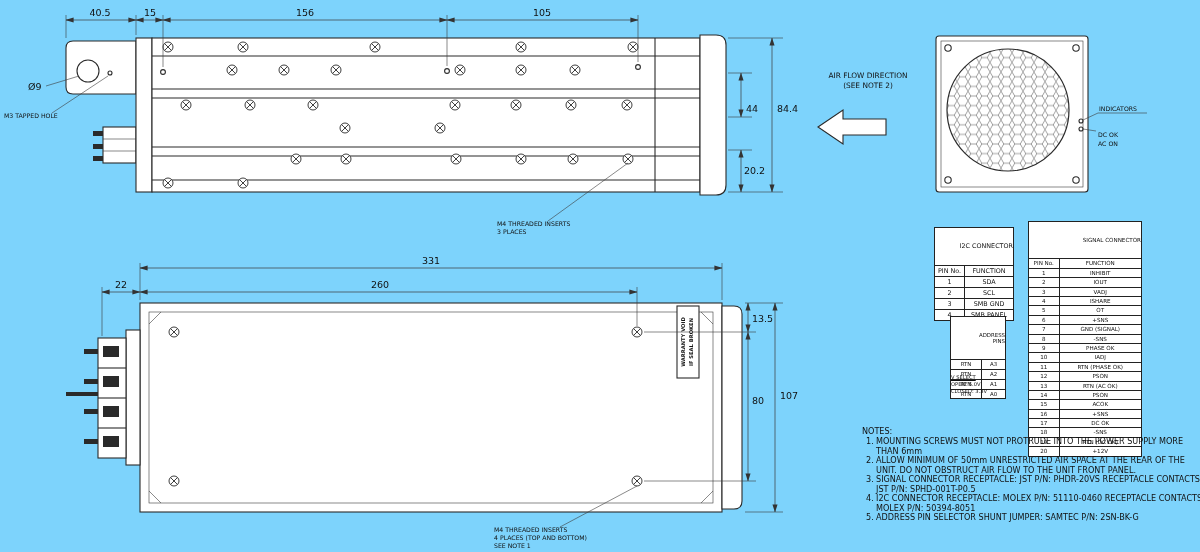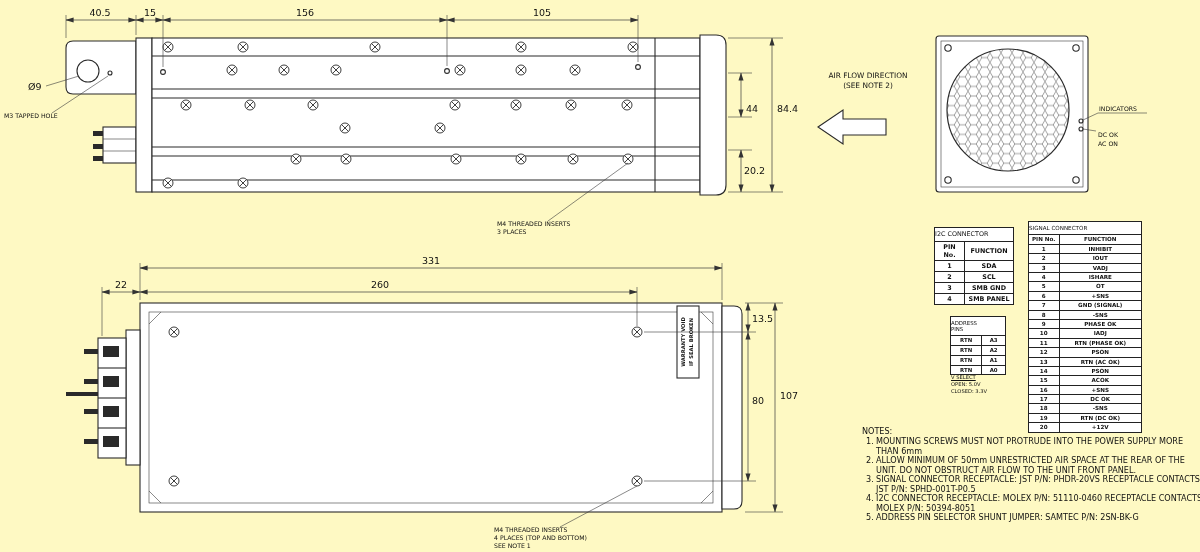--- a/index.html
+++ b/index.html
@@ -1,33 +1,33 @@
 <!DOCTYPE html>
 <html><head>
 <meta charset="utf-8">
 <style>
   *{box-sizing:border-box;margin:0;padding:0}
   html,body{background:#fff}
   body{font-family:"DejaVu Sans","Liberation Sans",sans-serif;color:#111}
-  .canvas{position:relative;width:1200px;height:552px;background:#fef9c3;overflow:hidden}
+  .canvas{position:relative;width:1200px;height:552px;background:#7dd3fc;overflow:hidden}
   .canvas > svg{position:absolute;left:0;top:0}
   svg text{font-family:"DejaVu Sans","Liberation Sans",sans-serif;fill:#111;stroke:none}
   .dt{font-size:9.5px}
   .lbl{font-size:6.2px}
   .lbl2{font-size:7.4px}
   .wlbl{font-size:5.2px;font-weight:bold}
   .obj{fill:none;stroke:#2a2a2a;stroke-width:1.1}
   .objw{fill:#fff;stroke:#2a2a2a;stroke-width:1.1}
   .thin{fill:none;stroke:#3a3a3a;stroke-width:0.6}
   .dim{fill:none;stroke:#3a3a3a;stroke-width:0.7}
   .dark{fill:#2a2a2a;stroke:none}
   .tblbox{position:absolute;background:#fff;color:#111}
   .tbl{border-collapse:collapse;width:100%}
-  .tbl th,.tbl td{border:1px solid #222;text-align:center;vertical-align:middle;font-weight:bold;padding:1px 2px;line-height:1.25}
-  .tbl-title{border:1px solid #222;border-bottom:none;text-align:left;padding:3px 0;line-height:1.15}
+  .tbl th,.tbl td{border:1px solid #222;text-align:center;vertical-align:middle;font-weight:normal;padding:1px 2px;line-height:1.25}
+  .tbl-title{border:1px solid #222;border-bottom:none;text-align:right;padding:15px 0;line-height:1.15}
   .sig .tbl th,.sig .tbl td{padding:0 1px;line-height:1.5}
   .addr .tbl-title{white-space:pre-line}
   .vselect{position:absolute;font-size:5.2px;line-height:1.35}
   .vs-title{text-decoration:underline}
   .notes{position:absolute;font-size:8.1px;line-height:1.17;letter-spacing:0}
   .notes-title{margin-bottom:1px}
   .note-item{display:flex}
   .note-num{flex:0 0 14px;padding-left:4px}
   .note-text{flex:1}
 </style>

